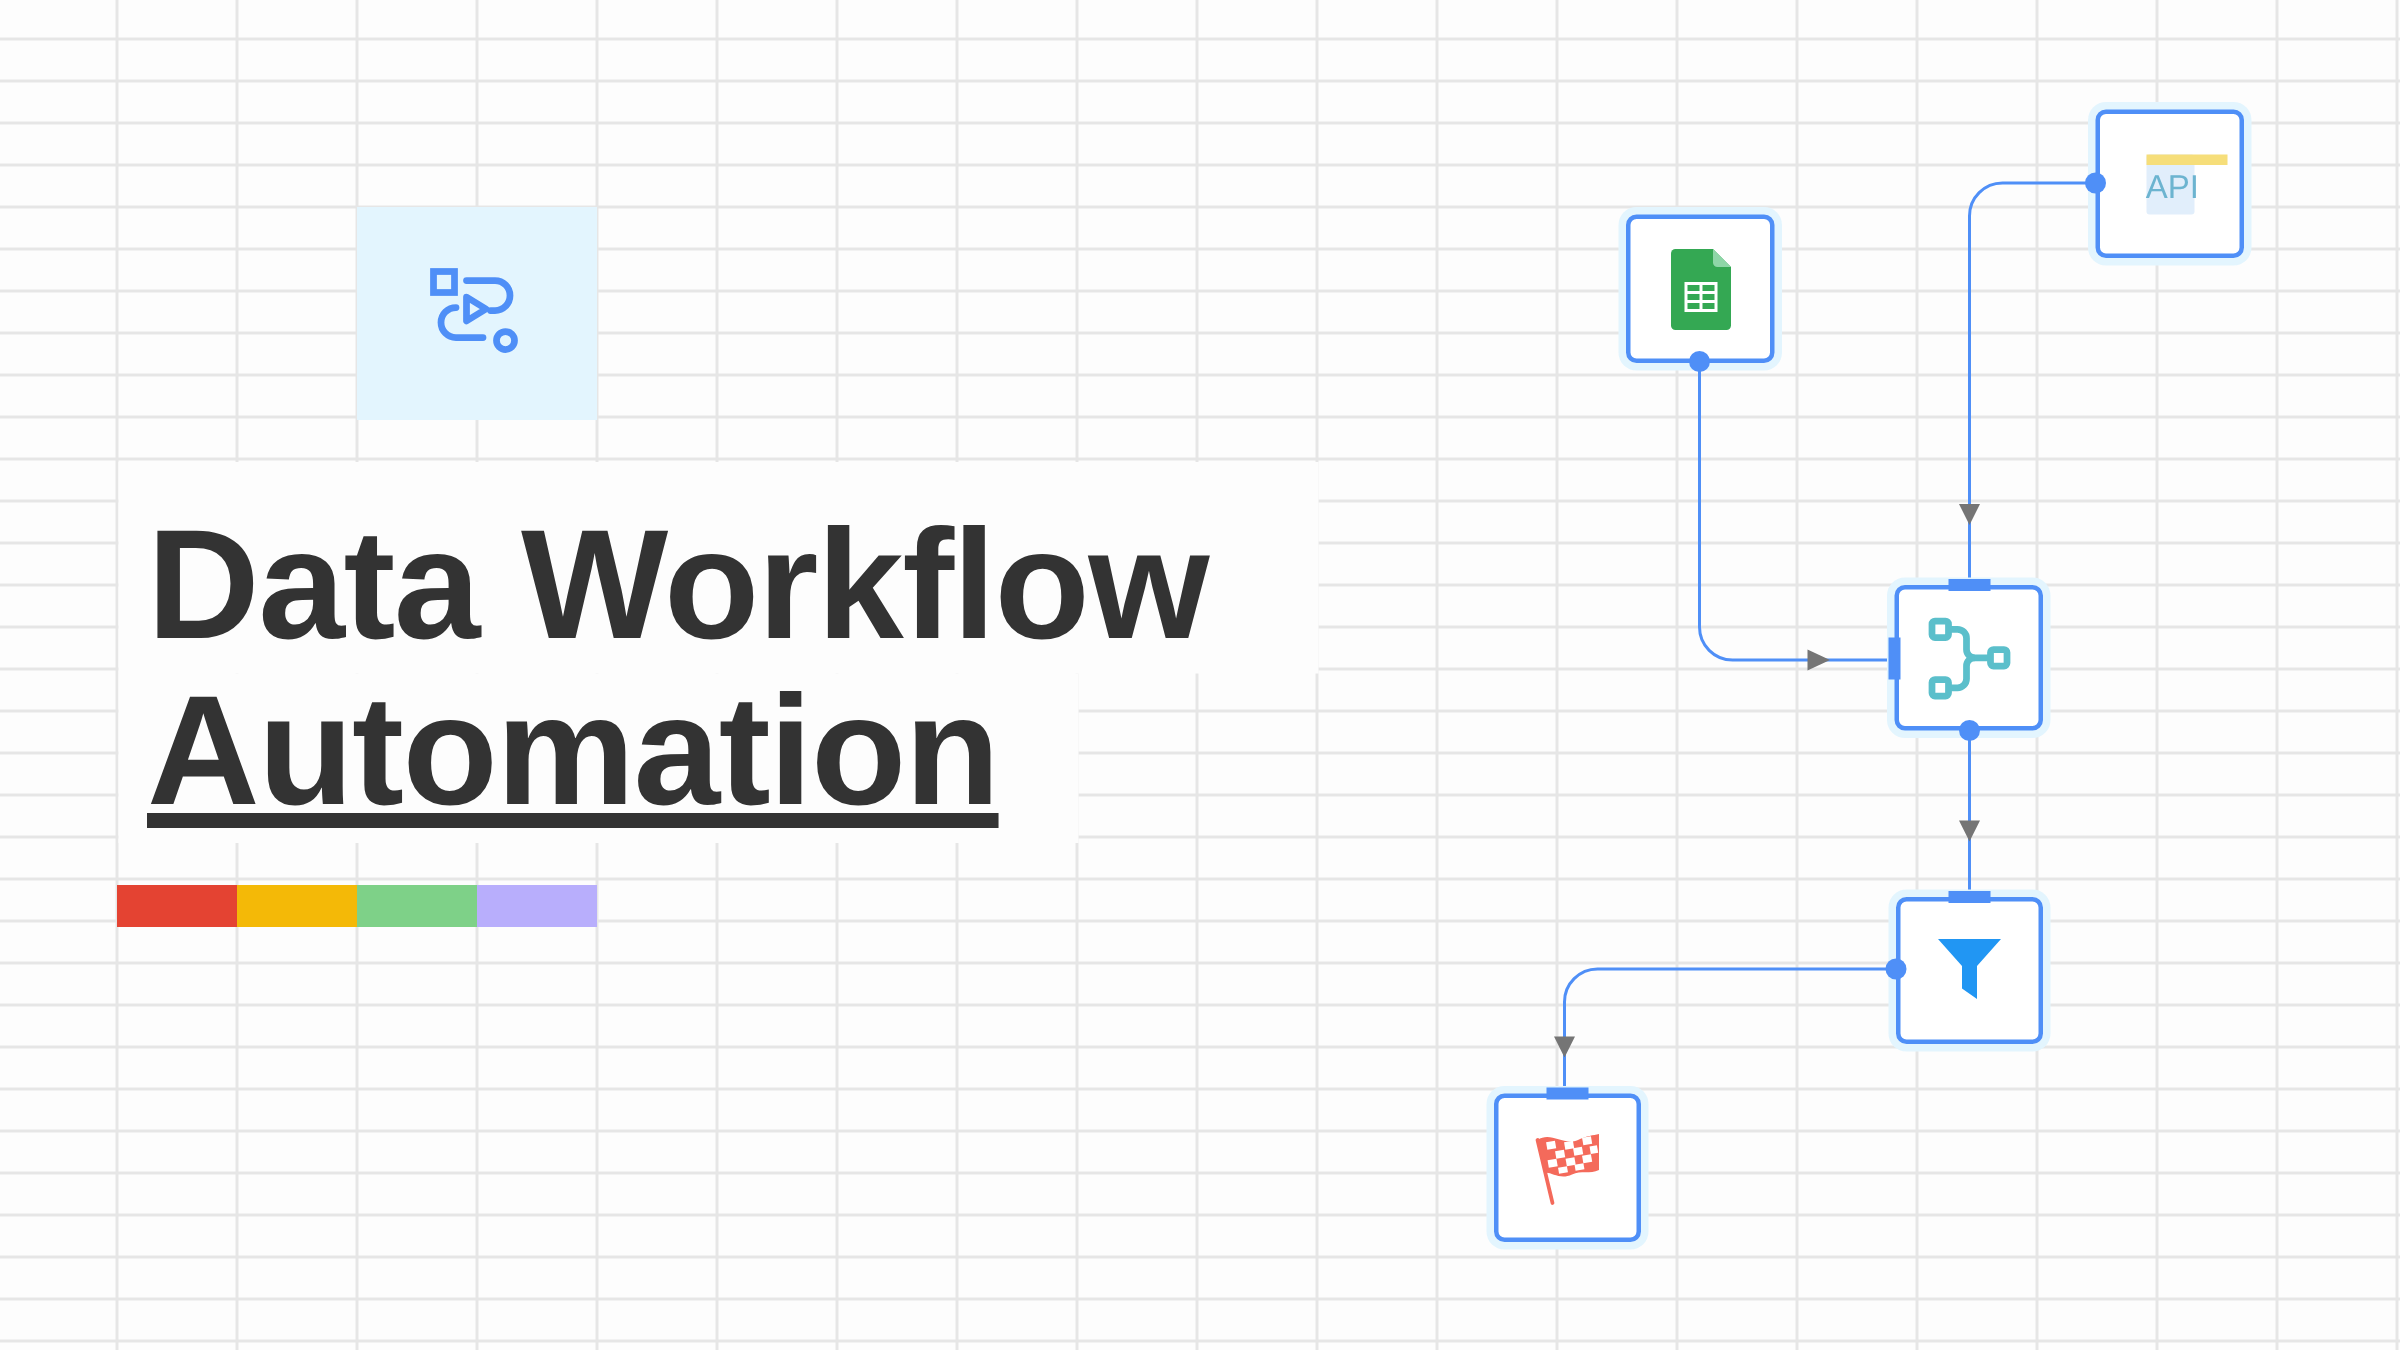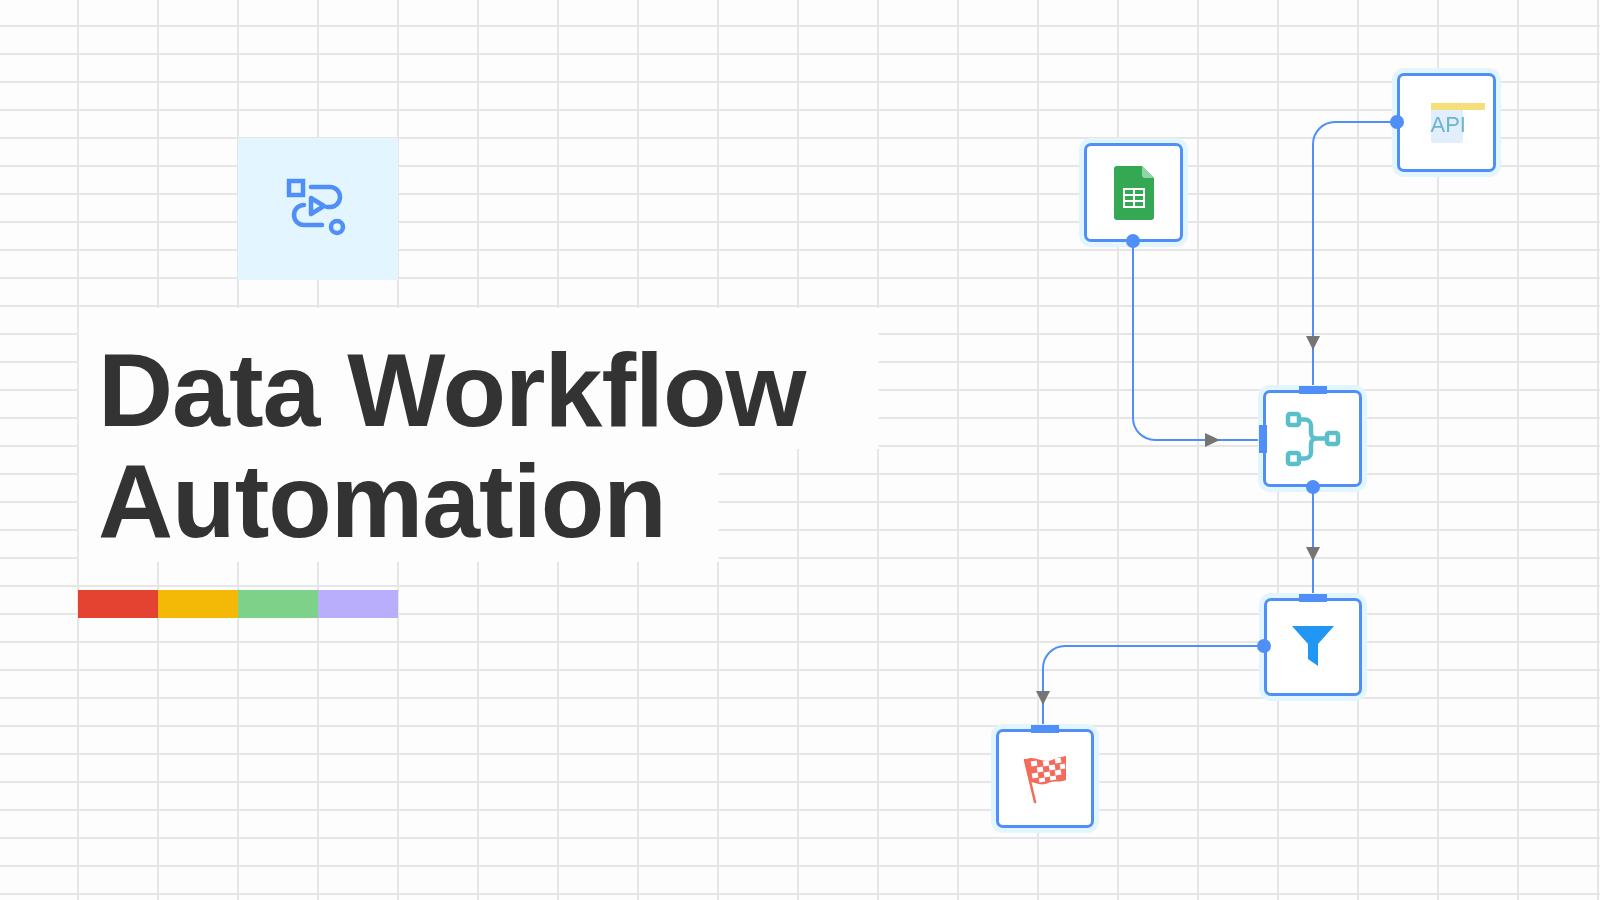--- a/index.html
+++ b/index.html
@@ -22,21 +22,21 @@
   .title-block { background:#fdfdfd; }
   .title-1 { left:79px; top:308px; width:800px; height:141px; }
   .title-2 { left:79px; top:449px; width:640px; height:113px; }
   .title-text {
     position:absolute; left:19px; margin:0;
     font-family:"Liberation Sans", sans-serif;
     font-weight:700; font-size:104px; color:#333333;
     letter-spacing:-1px; line-height:1; white-space:nowrap;
   }
   .title-1 .title-text { top:30px;text-align:center; }
-  .title-2 .title-text { top:0px; }
+  .title-2 .title-text { top:0px;text-decoration:underline; }
   .color-bar { left:78px; top:590px; height:28px; display:flex; }
   .color-bar div { width:80px; height:28px; }
   .node {
     position:absolute; width:96px; height:96px;
     border:3px solid #4f8ff7; border-radius:7px;
     background:#ffffff;
     box-shadow:0 0 0 5px #e3f5fe;
     box-sizing:border-box;
     display:flex; align-items:center; justify-content:center;
   }

